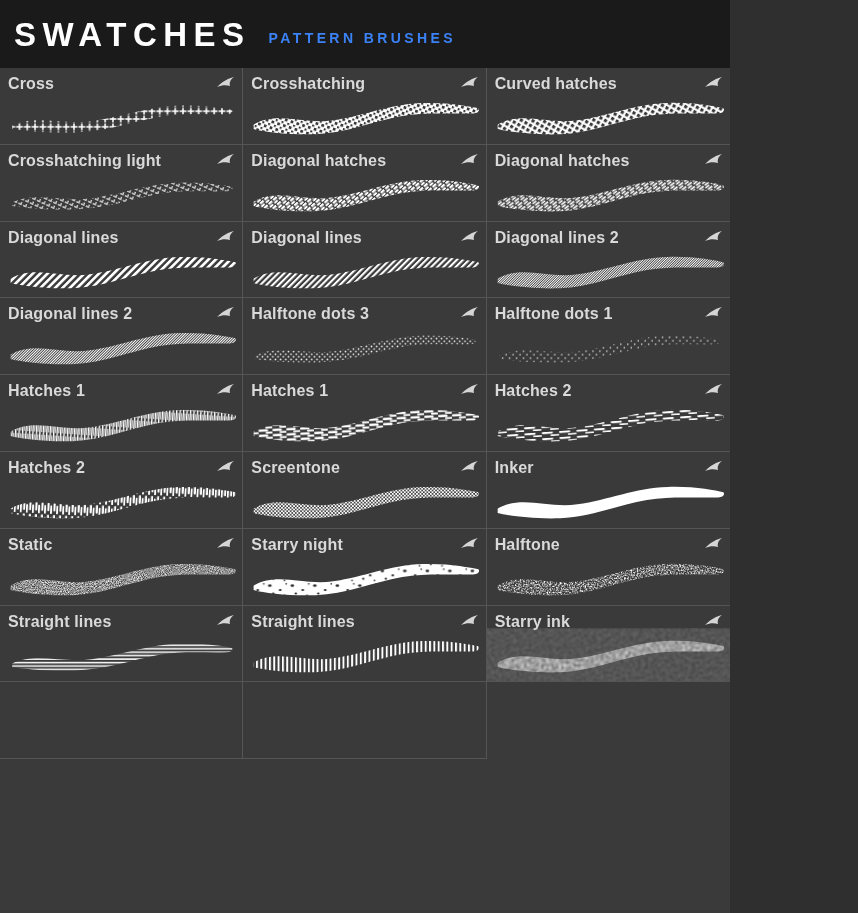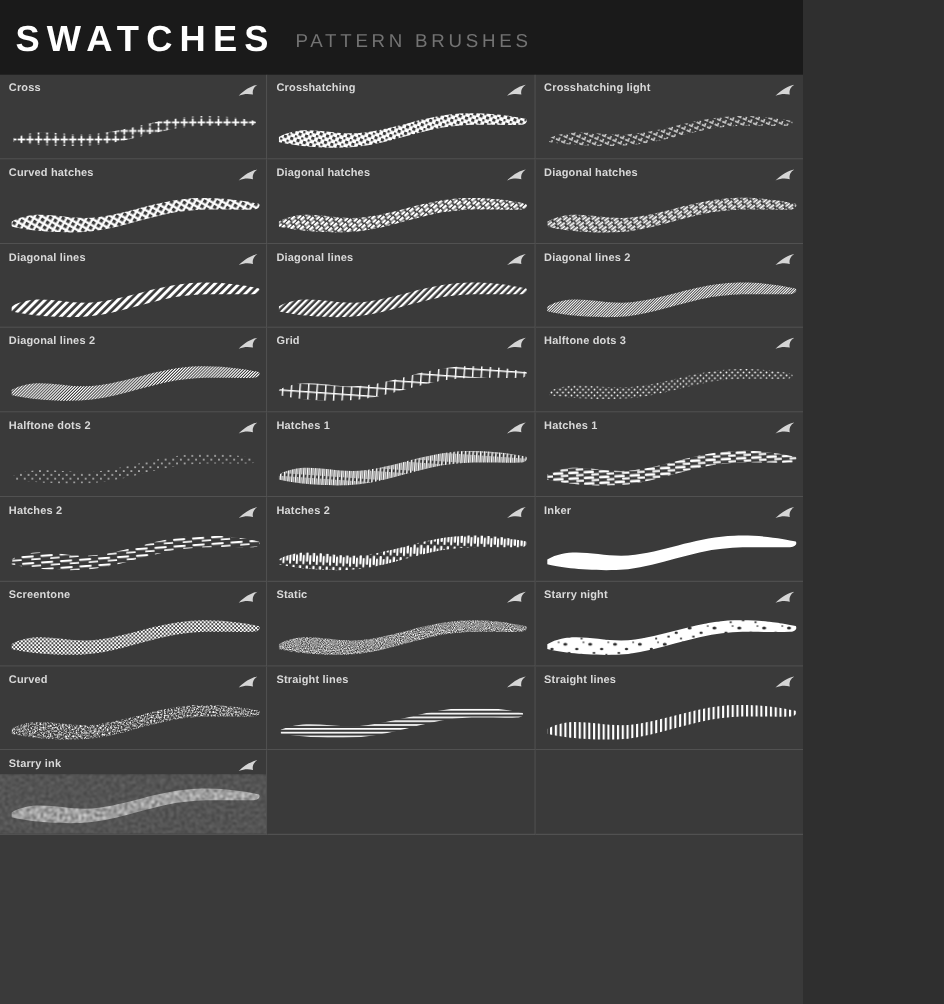--- a/index.html
+++ b/index.html
@@ -21,23 +21,23 @@
   }
   .title{
     color:#ffffff;
     font-size:33px;
     font-weight:700;
     letter-spacing:6.5px;
     line-height:1;
     white-space:nowrap;
   }
   .subtitle{
-    color:#737373;
-    font-size:17px;
-    font-weight:400;
+    color:#3b82f6;
+    font-size:14px;
+    font-weight:700;
     letter-spacing:3.4px;
     margin-left:18px;
     margin-top:7px;
     white-space:nowrap;
   }
 
   
   .grid{
     flex:1 1 auto;
     display:grid;
@@ -52,21 +52,21 @@
     border-right:1px solid #555;
     border-bottom:1px solid #555;
     background:#3a3a3a;
     overflow:hidden;
   }
   .cell:nth-child(3n){border-right:none;}
   .cell-label{
     position:absolute;
     left:8px;top:7px;
     color:#d9d9d9;
-    font-size:10px;
+    font-size:16px;
     font-weight:700;
     letter-spacing:.15px;
     white-space:nowrap;
     z-index:3;
   }
   .corner-icon{
     position:absolute;
     right:7px;top:8px;
     width:22px;height:14px;
     z-index:3;
@@ -115,50 +115,50 @@
         </div>
         <div class="stroke-wrap">
           <svg viewBox="0 0 280 56" preserveAspectRatio="xMidYMid meet">
             <g clip-path="url(#strokeClip)">
               <rect x="-40" y="-40" width="380" height="160" fill="url(#p-crosshatching)"></rect>
             </g>
           </svg>
         </div>
       </div>
       <div class="cell">
+        <div class="cell-label">Curved hatches</div>
+        <div class="corner-icon">
+          <svg viewBox="0 0 22 14">
+            <path d="M21 1 C16 2 10 5 4 11 C9 9 13 9 17 10 C16 6 18 3 21 1 Z" fill="#d5d5d5"></path>
+          </svg>
+        </div>
+        <div class="stroke-wrap">
+          <svg viewBox="0 0 280 56" preserveAspectRatio="xMidYMid meet">
+            <g clip-path="url(#strokeClip)">
+              <rect x="-40" y="-40" width="380" height="160" fill="url(#p-curved-hatches)"></rect>
+            </g>
+          </svg>
+        </div>
+      </div>
+      <div class="cell">
         <div class="cell-label">Crosshatching light</div>
         <div class="corner-icon">
           <svg viewBox="0 0 22 14">
             <path d="M21 1 C16 2 10 5 4 11 C9 9 13 9 17 10 C16 6 18 3 21 1 Z" fill="#d5d5d5"></path>
           </svg>
         </div>
         <div class="stroke-wrap">
           <svg viewBox="0 0 280 56" preserveAspectRatio="xMidYMid meet">
             <g clip-path="url(#strokeClipThin)">
               <rect x="-40" y="-40" width="380" height="160" fill="url(#p-crosshatch-light)"></rect>
             </g>
           </svg>
         </div>
       </div>
       <div class="cell">
-        <div class="cell-label">Curved hatches</div>
-        <div class="corner-icon">
-          <svg viewBox="0 0 22 14">
-            <path d="M21 1 C16 2 10 5 4 11 C9 9 13 9 17 10 C16 6 18 3 21 1 Z" fill="#d5d5d5"></path>
-          </svg>
-        </div>
-        <div class="stroke-wrap">
-          <svg viewBox="0 0 280 56" preserveAspectRatio="xMidYMid meet">
-            <g clip-path="url(#strokeClip)">
-              <rect x="-40" y="-40" width="380" height="160" fill="url(#p-curved-hatches)"></rect>
-            </g>
-          </svg>
-        </div>
-      </div>
-      <div class="cell">
         <div class="cell-label">Diagonal hatches</div>
         <div class="corner-icon">
           <svg viewBox="0 0 22 14">
             <path d="M21 1 C16 2 10 5 4 11 C9 9 13 9 17 10 C16 6 18 3 21 1 Z" fill="#d5d5d5"></path>
           </svg>
         </div>
         <div class="stroke-wrap">
           <svg viewBox="0 0 280 56" preserveAspectRatio="xMidYMid meet">
             <g clip-path="url(#strokeClip)">
               <rect x="-40" y="-40" width="380" height="160" fill="url(#p-diagonal-hatches)"></rect>
@@ -230,56 +230,41 @@
         <div class="cell-label">Diagonal lines 2</div>
         <div class="corner-icon">
           <svg viewBox="0 0 22 14">
             <path d="M21 1 C16 2 10 5 4 11 C9 9 13 9 17 10 C16 6 18 3 21 1 Z" fill="#d5d5d5"></path>
           </svg>
         </div>
         <div class="stroke-wrap">
           <svg viewBox="0 0 280 56" preserveAspectRatio="xMidYMid meet">
             <g clip-path="url(#strokeClip)">
               <rect x="-40" y="-40" width="380" height="160" fill="url(#p-diagonal-lines2b)"></rect>
-            </g>
-          </svg>
-        </div>
-      </div>
-      <div class="cell">
-        <div class="cell-label">Grid</div>
-        <div class="corner-icon">
-          <svg viewBox="0 0 22 14">
-            <path d="M21 1 C16 2 10 5 4 11 C9 9 13 9 17 10 C16 6 18 3 21 1 Z" fill="#d5d5d5"></path>
-          </svg>
-        </div>
-        <div class="stroke-wrap">
-          <svg viewBox="0 0 280 56" preserveAspectRatio="xMidYMid meet">
-            <g clip-path="url(#strokeClip)">
-              <rect x="-40" y="-40" width="380" height="160" fill="url(#p-grid)"></rect>
             </g>
           </svg>
         </div>
       </div>
       <div class="cell">
         <div class="cell-label">Halftone dots 3</div>
         <div class="corner-icon">
           <svg viewBox="0 0 22 14">
             <path d="M21 1 C16 2 10 5 4 11 C9 9 13 9 17 10 C16 6 18 3 21 1 Z" fill="#d5d5d5"></path>
           </svg>
         </div>
         <div class="stroke-wrap">
           <svg viewBox="0 0 280 56" preserveAspectRatio="xMidYMid meet">
             <g clip-path="url(#strokeClipThin)">
               <rect x="-40" y="-40" width="380" height="160" fill="url(#p-halftone2)"></rect>
             </g>
           </svg>
         </div>
       </div>
       <div class="cell">
-        <div class="cell-label">Halftone dots 2</div>
+        <div class="cell-label">Halftone dots 1</div>
         <div class="corner-icon">
           <svg viewBox="0 0 22 14">
             <path d="M21 1 C16 2 10 5 4 11 C9 9 13 9 17 10 C16 6 18 3 21 1 Z" fill="#d5d5d5"></path>
           </svg>
         </div>
         <div class="stroke-wrap">
           <svg viewBox="0 0 280 56" preserveAspectRatio="xMidYMid meet">
             <g clip-path="url(#strokeClipThin)">
               <rect x="-40" y="-40" width="380" height="160" fill="url(#p-halftone3)"></rect>
             </g>
@@ -340,50 +325,50 @@
         </div>
         <div class="stroke-wrap">
           <svg viewBox="0 0 280 56" preserveAspectRatio="xMidYMid meet">
             <g clip-path="url(#strokeClip)">
               <rect x="-40" y="-40" width="380" height="160" fill="url(#p-hatches2b)"></rect>
             </g>
           </svg>
         </div>
       </div>
       <div class="cell">
+        <div class="cell-label">Screentone</div>
+        <div class="corner-icon">
+          <svg viewBox="0 0 22 14">
+            <path d="M21 1 C16 2 10 5 4 11 C9 9 13 9 17 10 C16 6 18 3 21 1 Z" fill="#d5d5d5"></path>
+          </svg>
+        </div>
+        <div class="stroke-wrap">
+          <svg viewBox="0 0 280 56" preserveAspectRatio="xMidYMid meet">
+            <g clip-path="url(#strokeClip)">
+              <rect x="-40" y="-40" width="380" height="160" fill="url(#p-screentone)"></rect>
+            </g>
+          </svg>
+        </div>
+      </div>
+      <div class="cell">
         <div class="cell-label">Inker</div>
         <div class="corner-icon">
           <svg viewBox="0 0 22 14">
             <path d="M21 1 C16 2 10 5 4 11 C9 9 13 9 17 10 C16 6 18 3 21 1 Z" fill="#d5d5d5"></path>
           </svg>
         </div>
         <div class="stroke-wrap">
           <svg viewBox="0 0 280 56" preserveAspectRatio="xMidYMid meet">
             <g clip-path="url(#strokeClip)">
               <rect x="-40" y="-40" width="380" height="160" fill="url(#p-inker)"></rect>
             </g>
           </svg>
         </div>
       </div>
       <div class="cell">
-        <div class="cell-label">Screentone</div>
-        <div class="corner-icon">
-          <svg viewBox="0 0 22 14">
-            <path d="M21 1 C16 2 10 5 4 11 C9 9 13 9 17 10 C16 6 18 3 21 1 Z" fill="#d5d5d5"></path>
-          </svg>
-        </div>
-        <div class="stroke-wrap">
-          <svg viewBox="0 0 280 56" preserveAspectRatio="xMidYMid meet">
-            <g clip-path="url(#strokeClip)">
-              <rect x="-40" y="-40" width="380" height="160" fill="url(#p-screentone)"></rect>
-            </g>
-          </svg>
-        </div>
-      </div>
-      <div class="cell">
         <div class="cell-label">Static</div>
         <div class="corner-icon">
           <svg viewBox="0 0 22 14">
             <path d="M21 1 C16 2 10 5 4 11 C9 9 13 9 17 10 C16 6 18 3 21 1 Z" fill="#d5d5d5"></path>
           </svg>
         </div>
         <div class="stroke-wrap">
           <svg viewBox="0 0 280 56" preserveAspectRatio="xMidYMid meet">
             <g clip-path="url(#strokeClip)">
               <rect x="0" y="0" width="280" height="56" filter="url(#f-static)"></rect>
@@ -400,21 +385,21 @@
         </div>
         <div class="stroke-wrap">
           <svg viewBox="0 0 280 56" preserveAspectRatio="xMidYMid meet">
             <g clip-path="url(#strokeClip)">
               <rect x="-40" y="-40" width="380" height="160" fill="url(#p-starry-night)"></rect>
             </g>
           </svg>
         </div>
       </div>
       <div class="cell">
-        <div class="cell-label">Curved</div>
+        <div class="cell-label">Halftone</div>
         <div class="corner-icon">
           <svg viewBox="0 0 22 14">
             <path d="M21 1 C16 2 10 5 4 11 C9 9 13 9 17 10 C16 6 18 3 21 1 Z" fill="#d5d5d5"></path>
           </svg>
         </div>
         <div class="stroke-wrap">
           <svg viewBox="0 0 280 56" preserveAspectRatio="xMidYMid meet">
             <g clip-path="url(#strokeClip)">
               <rect x="0" y="0" width="280" height="56" filter="url(#f-stipple)"></rect>
             </g>

